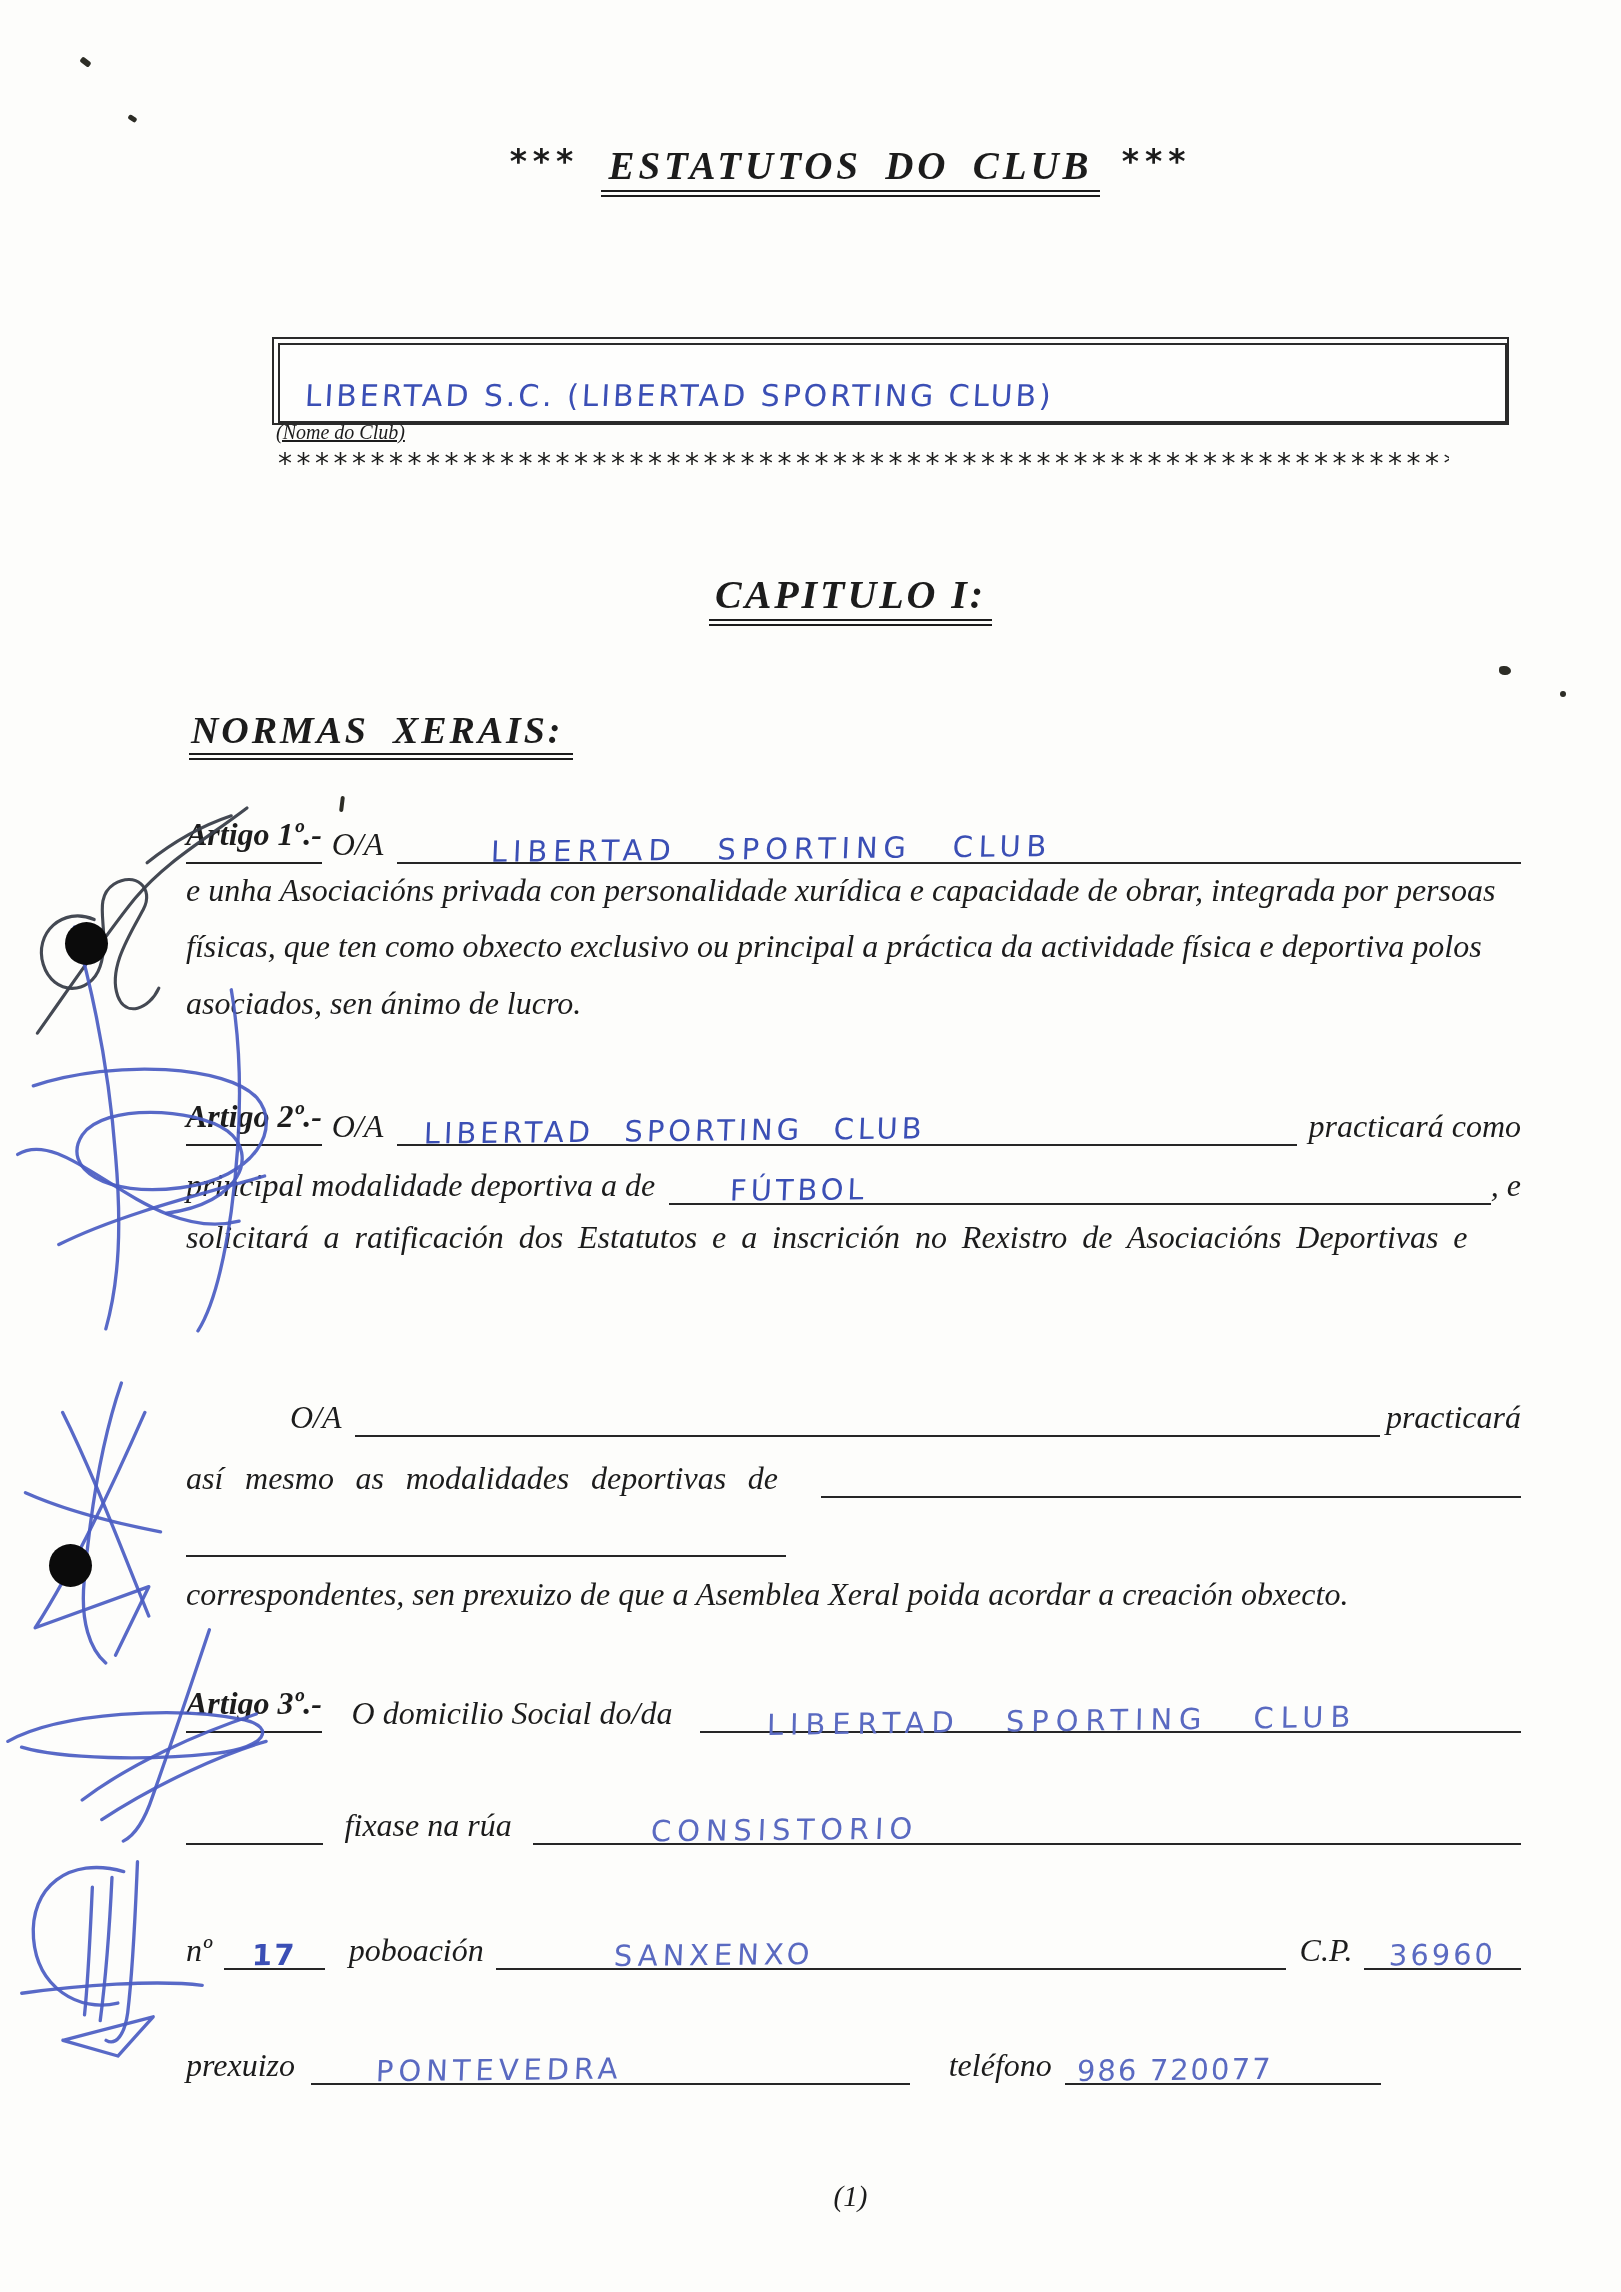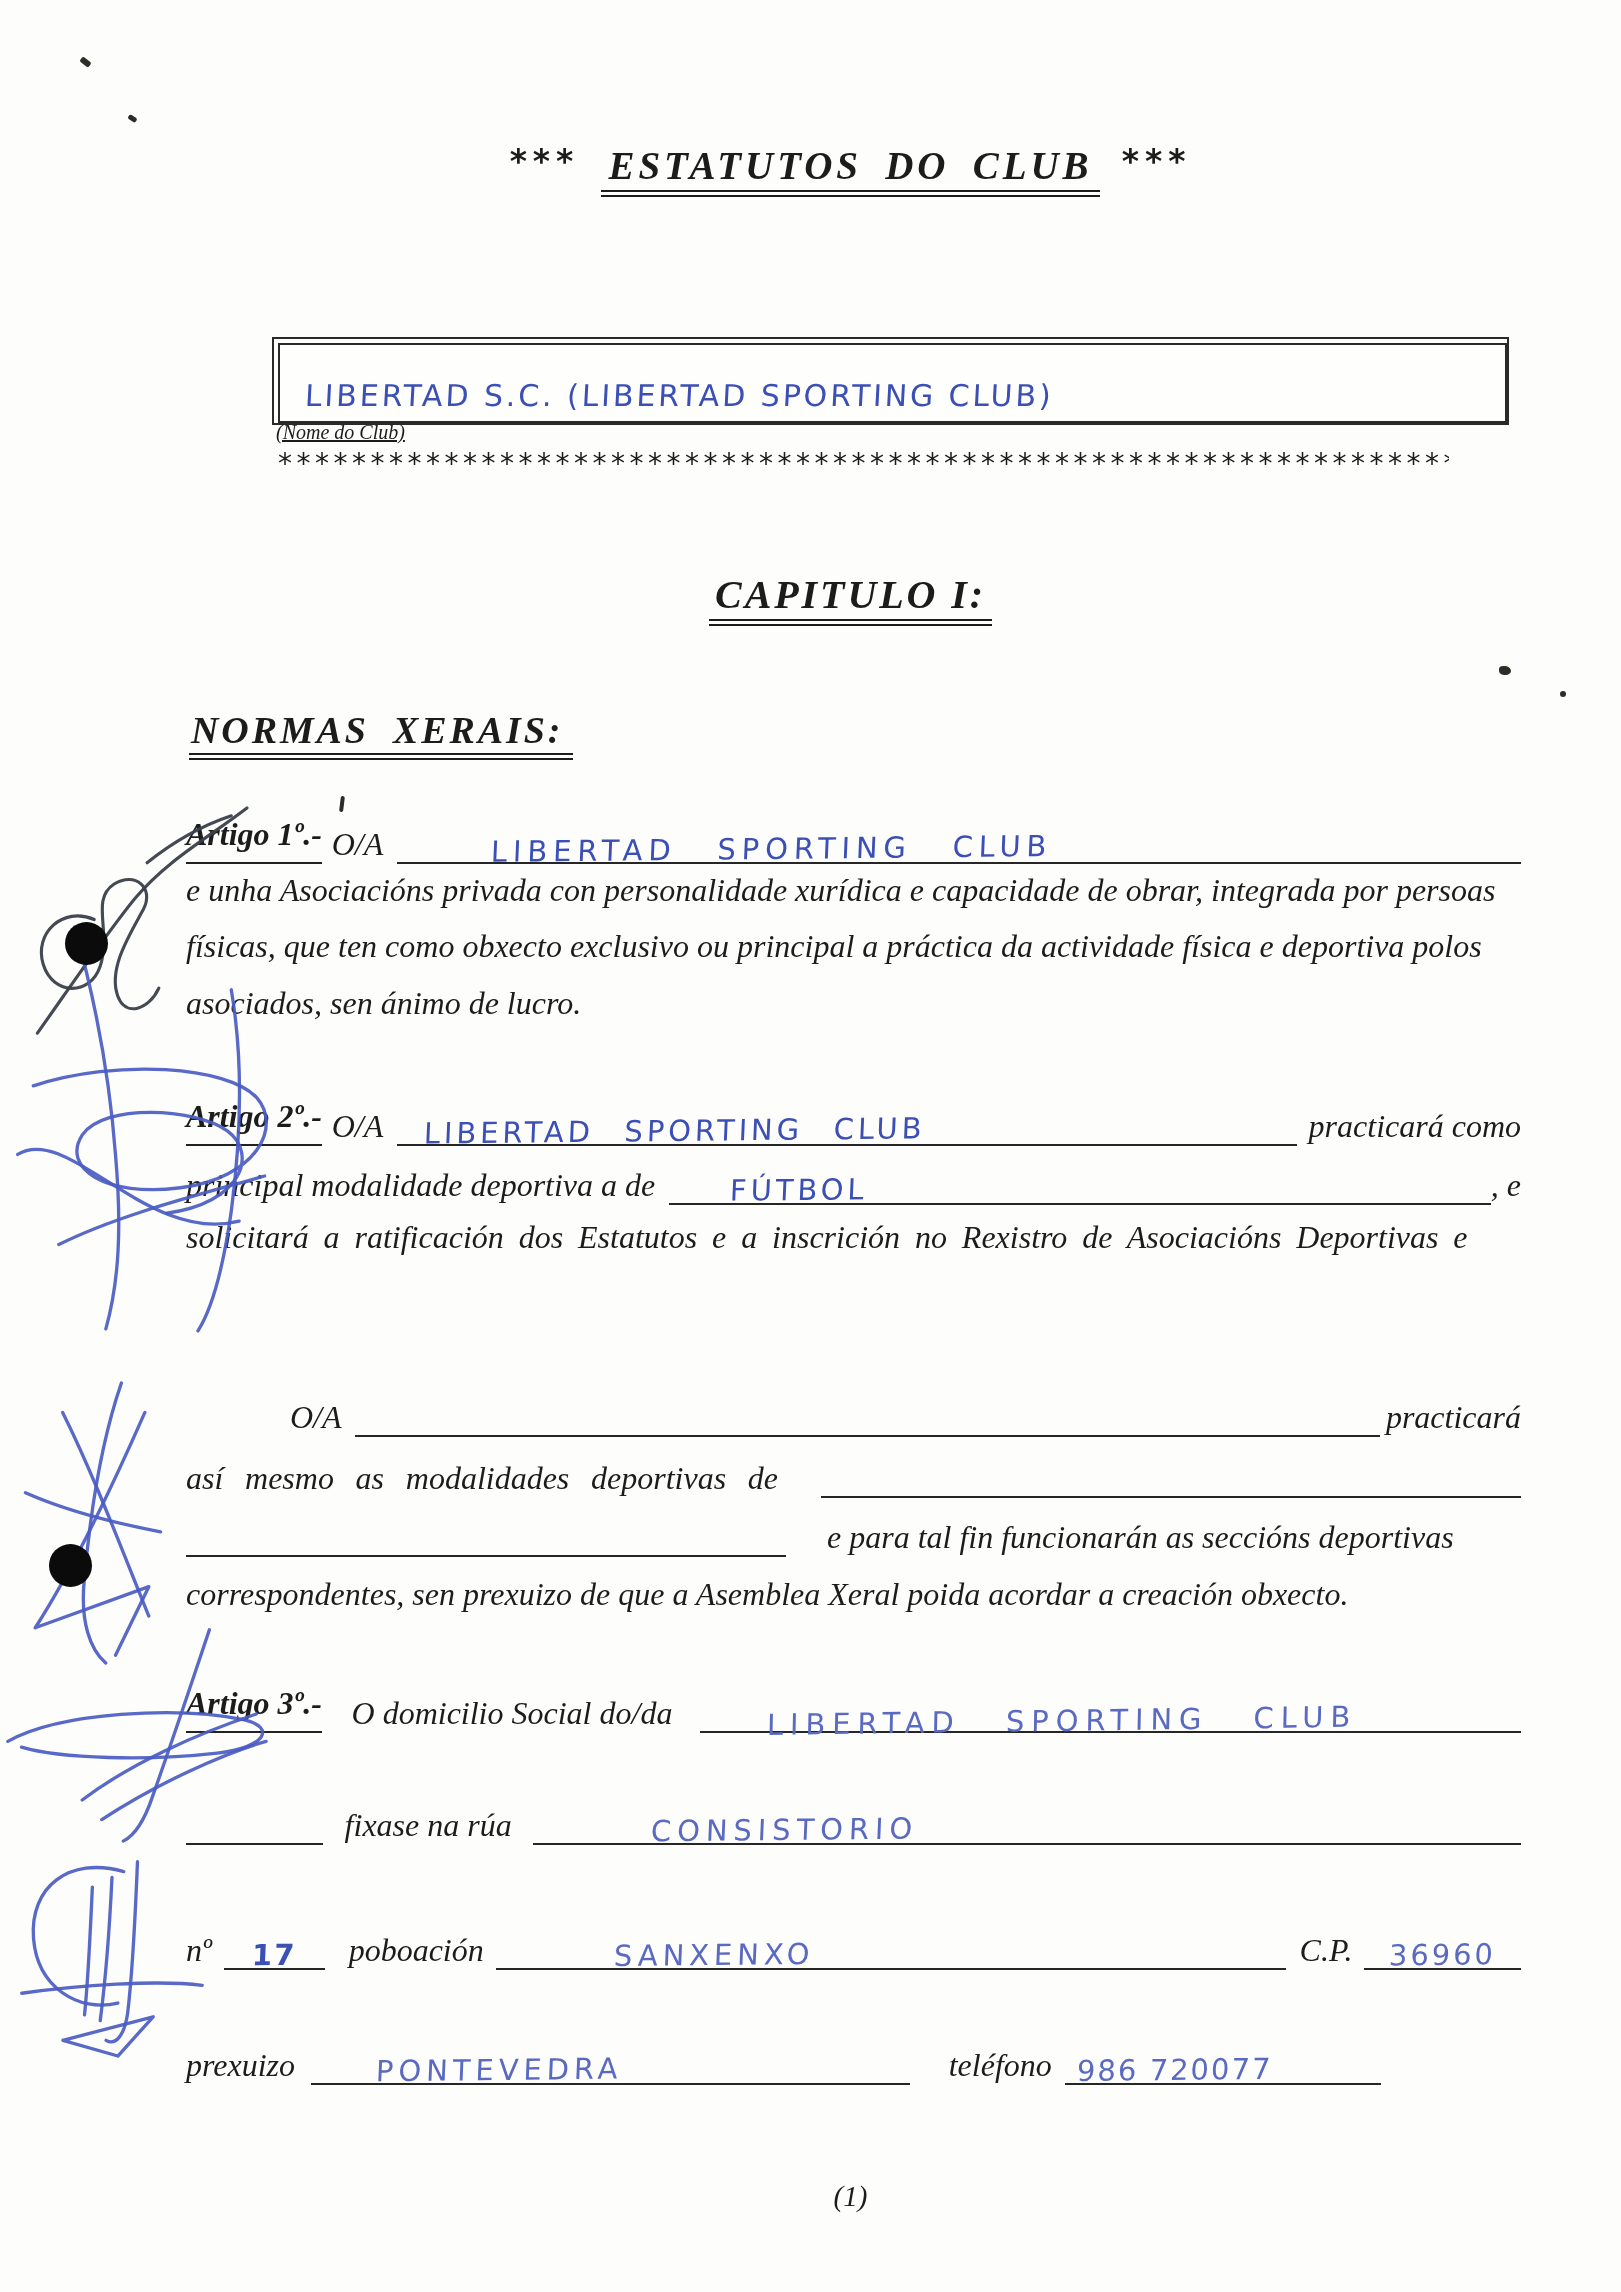--- a/index.html
+++ b/index.html
@@ -128,21 +128,20 @@
     <span style="margin-left:104px;">O/A</span>
     <span class="fl grow" style="margin-left:13.7px;"></span>
     <span style="margin-left:5.9px;">practicará</span>
   </div>
   <div class="frow" style="left:186px; top:1453px; width:1335px;">
     <span style="word-spacing:13.7px;">así mesmo as modalidades deportivas de</span>
     <span class="fl grow" style="margin-left:43px;"></span>
   </div>
   <div class="frow" style="left:186px; top:1512px; width:1335px;">
     <span class="fl" style="width:600px;"></span>
-    <span style="margin-left:41px;">e para tal fin funcionarán as seccións deportivas</span>
   </div>
   <div class="bodyline" style="top:1576px;">correspondentes, sen prexuizo de que a Asemblea Xeral poida acordar a creación obxecto.</div>
 
   <div class="frow" style="left:186px; top:1684px; width:1335px;gap:16px;">
     <span class="art-label">Artigo 3º.-</span>
     <span style="margin-left:13.7px;">O domicilio Social do/da</span>
     <span class="fl grow" style="margin-left:11.8px; justify-content:flex-start; padding-left:67px;">
       <span class="hand light" style="letter-spacing:6.9px; word-spacing:29px; transform:translateY(7.8px) skewX(-2deg) rotate(-0.8deg);">LIBERTAD SPORTING CLUB</span>
     </span>
   </div>

